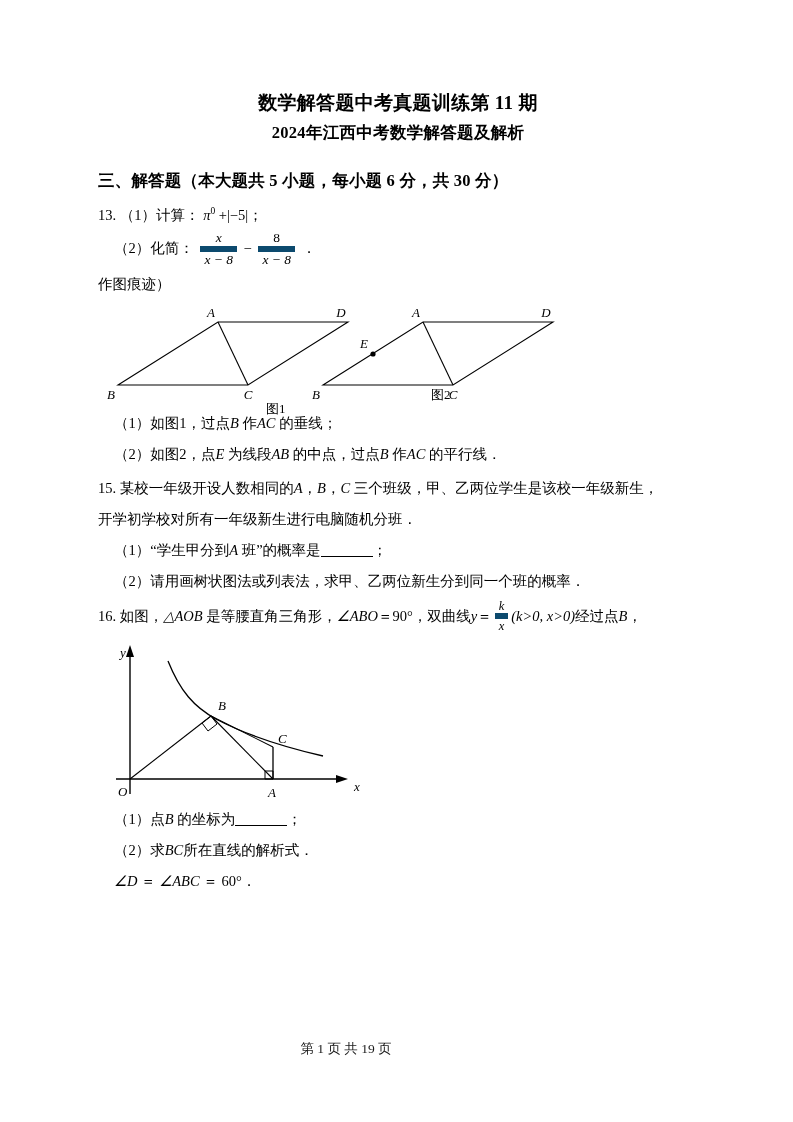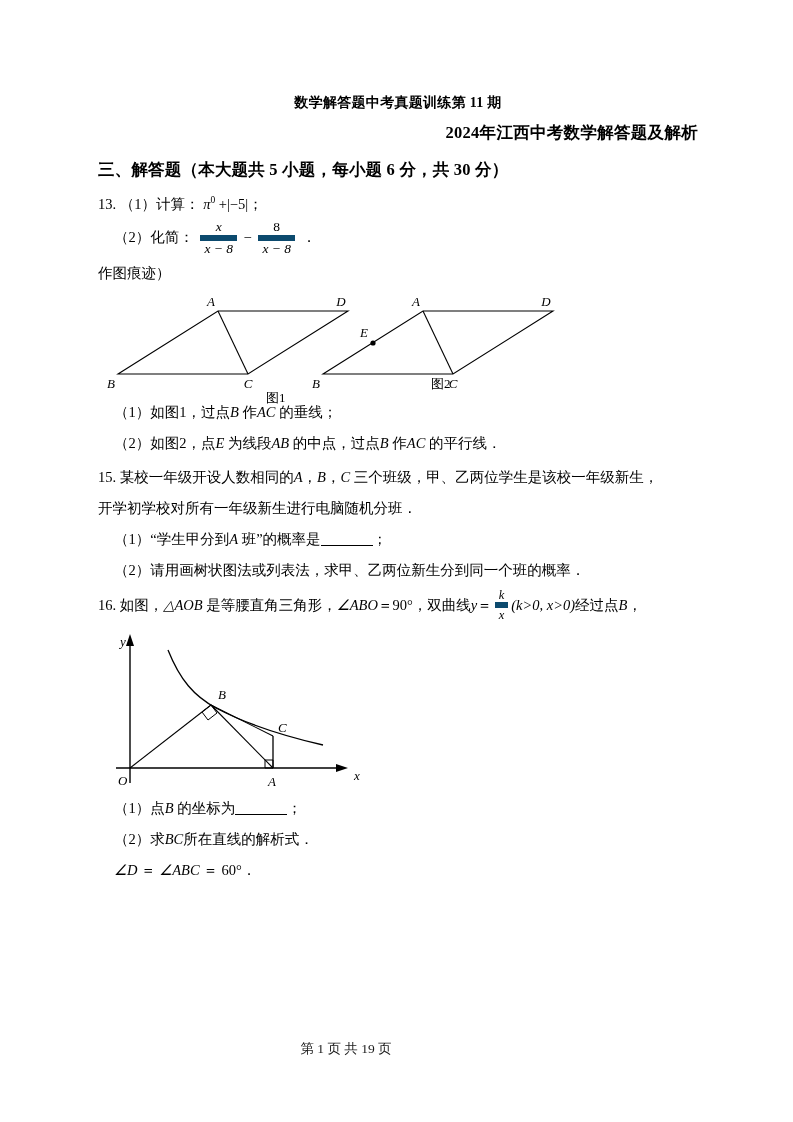--- a/index.html
+++ b/index.html
@@ -23,36 +23,36 @@
     position: absolute;
     left: 98px;
     top: 88px;
     width: 600px;
   }
 
   
   .doc-title {
     text-align: center;
     font-weight: bold;
-    font-size: 14px;
+    font-size: 19px;
     line-height: 30px;
     letter-spacing: 0.3px;
   }
   .doc-subtitle {
-    text-align: right;
+    text-align: center;
     font-weight: bold;
     font-size: 16.5px;
     line-height: 30px;
     letter-spacing: 0.3px;
   }
   .section-heading {
     font-weight: bold;
     font-size: 16.5px;
     line-height: 30px;
-    margin-top: 7px;
+    margin-top: 18px;
     letter-spacing: 0.2px;
   }
 
   
   .q {
     font-size: 14.5px;
     line-height: 31px;
     margin-top: 3px;
   }
   .q.tight { margin-top: 0; }

